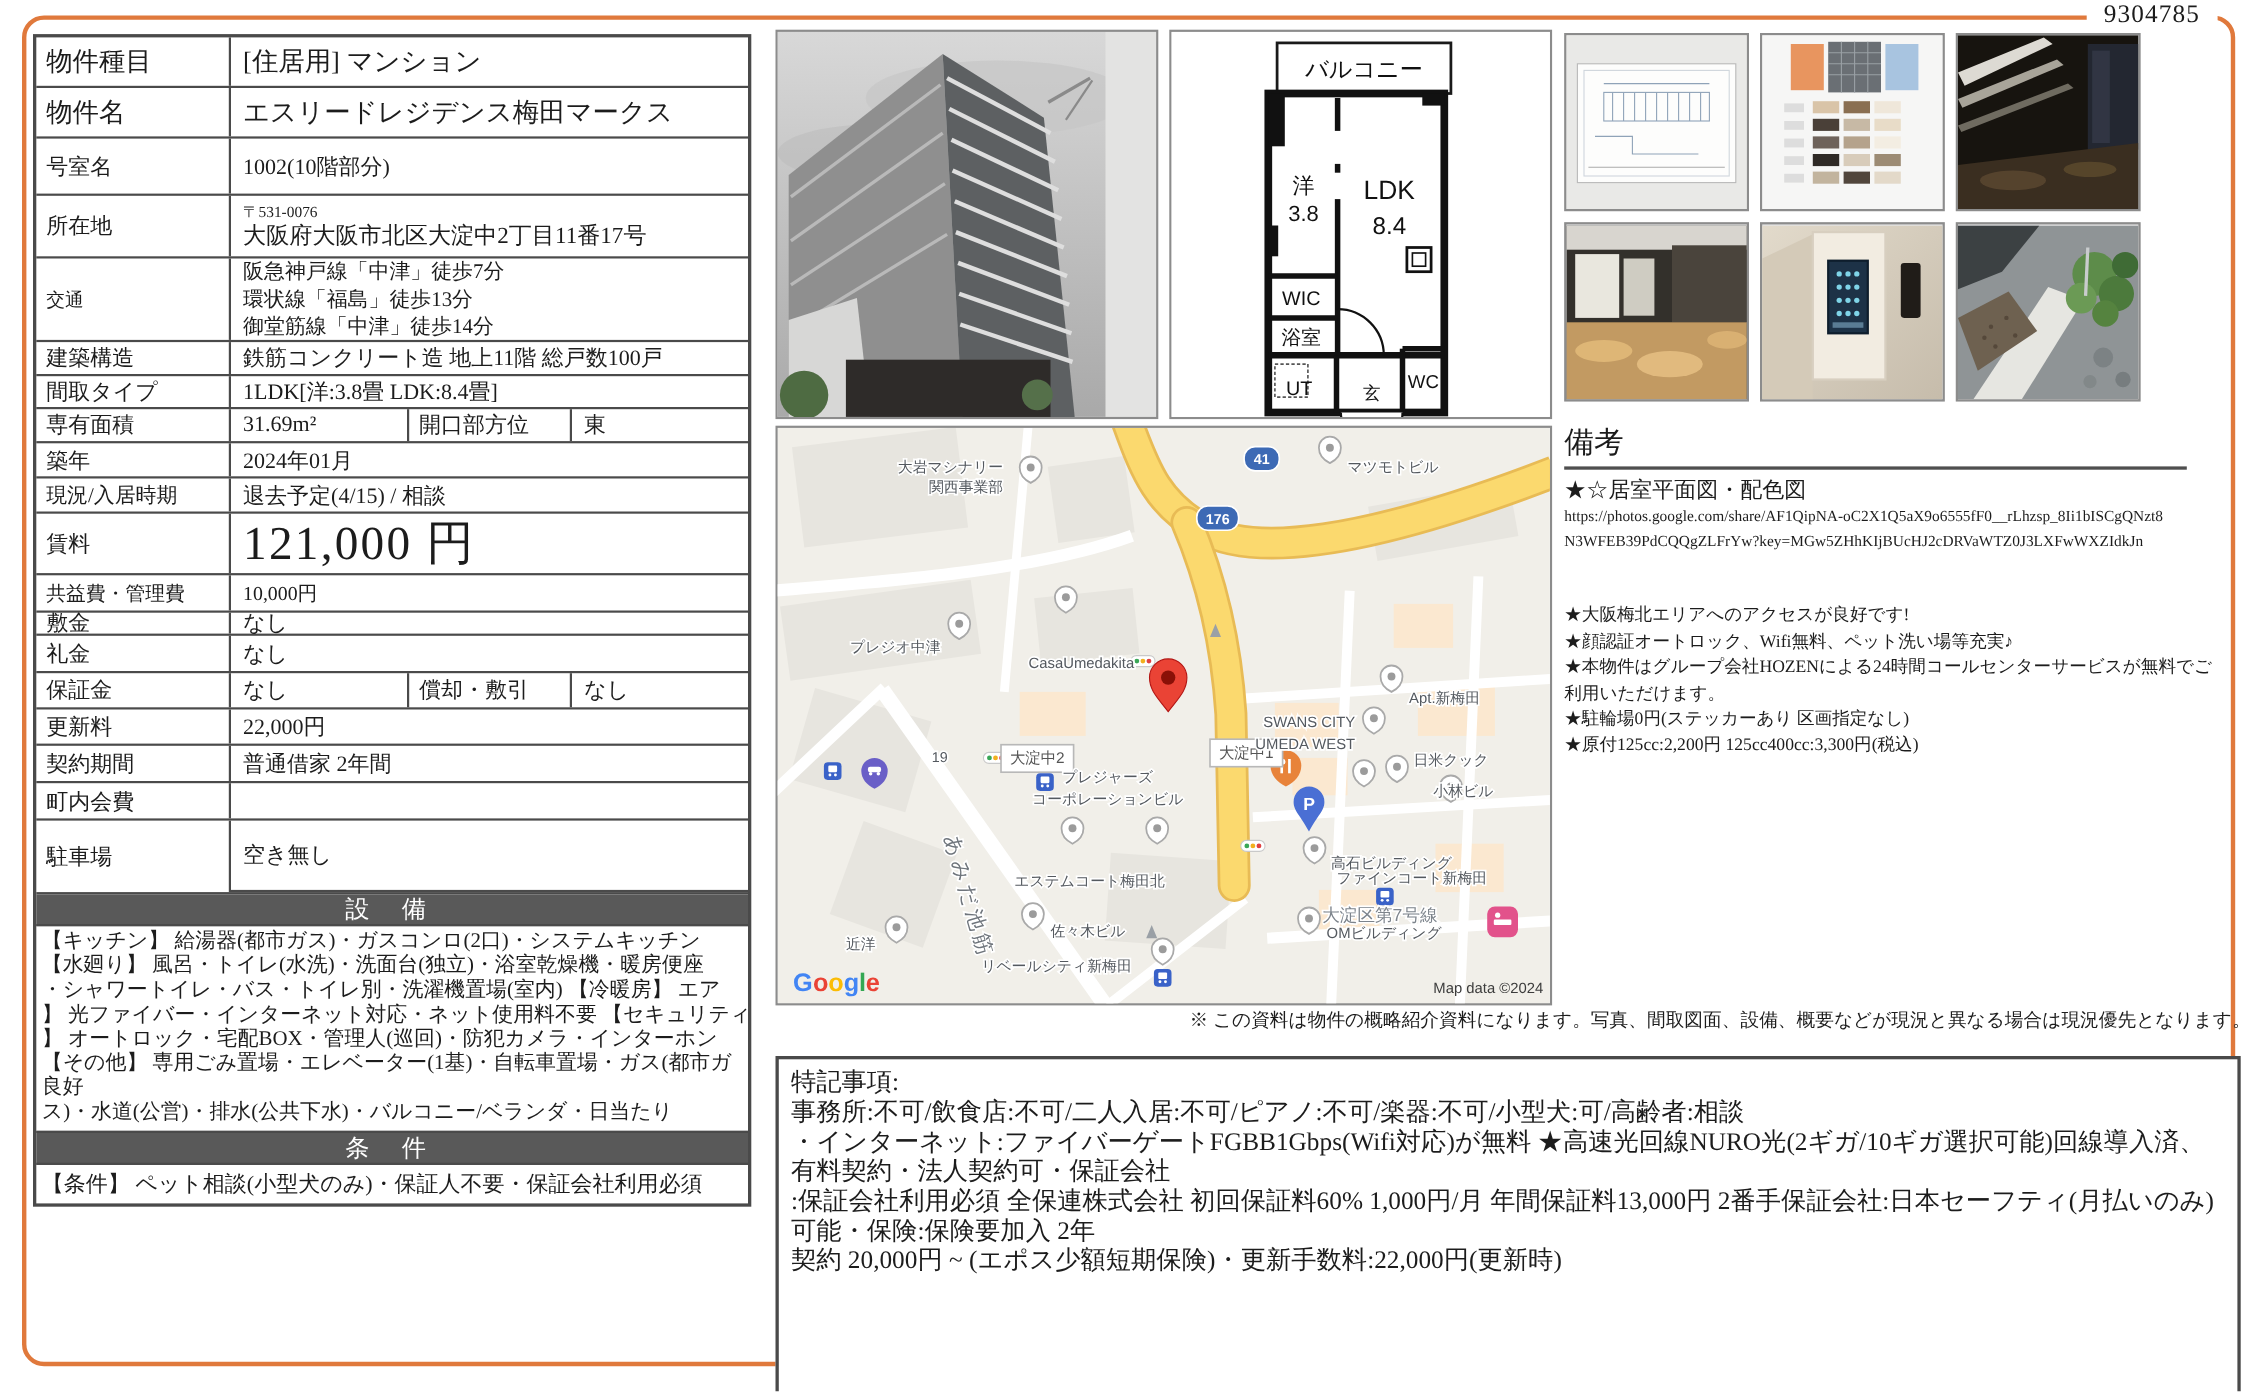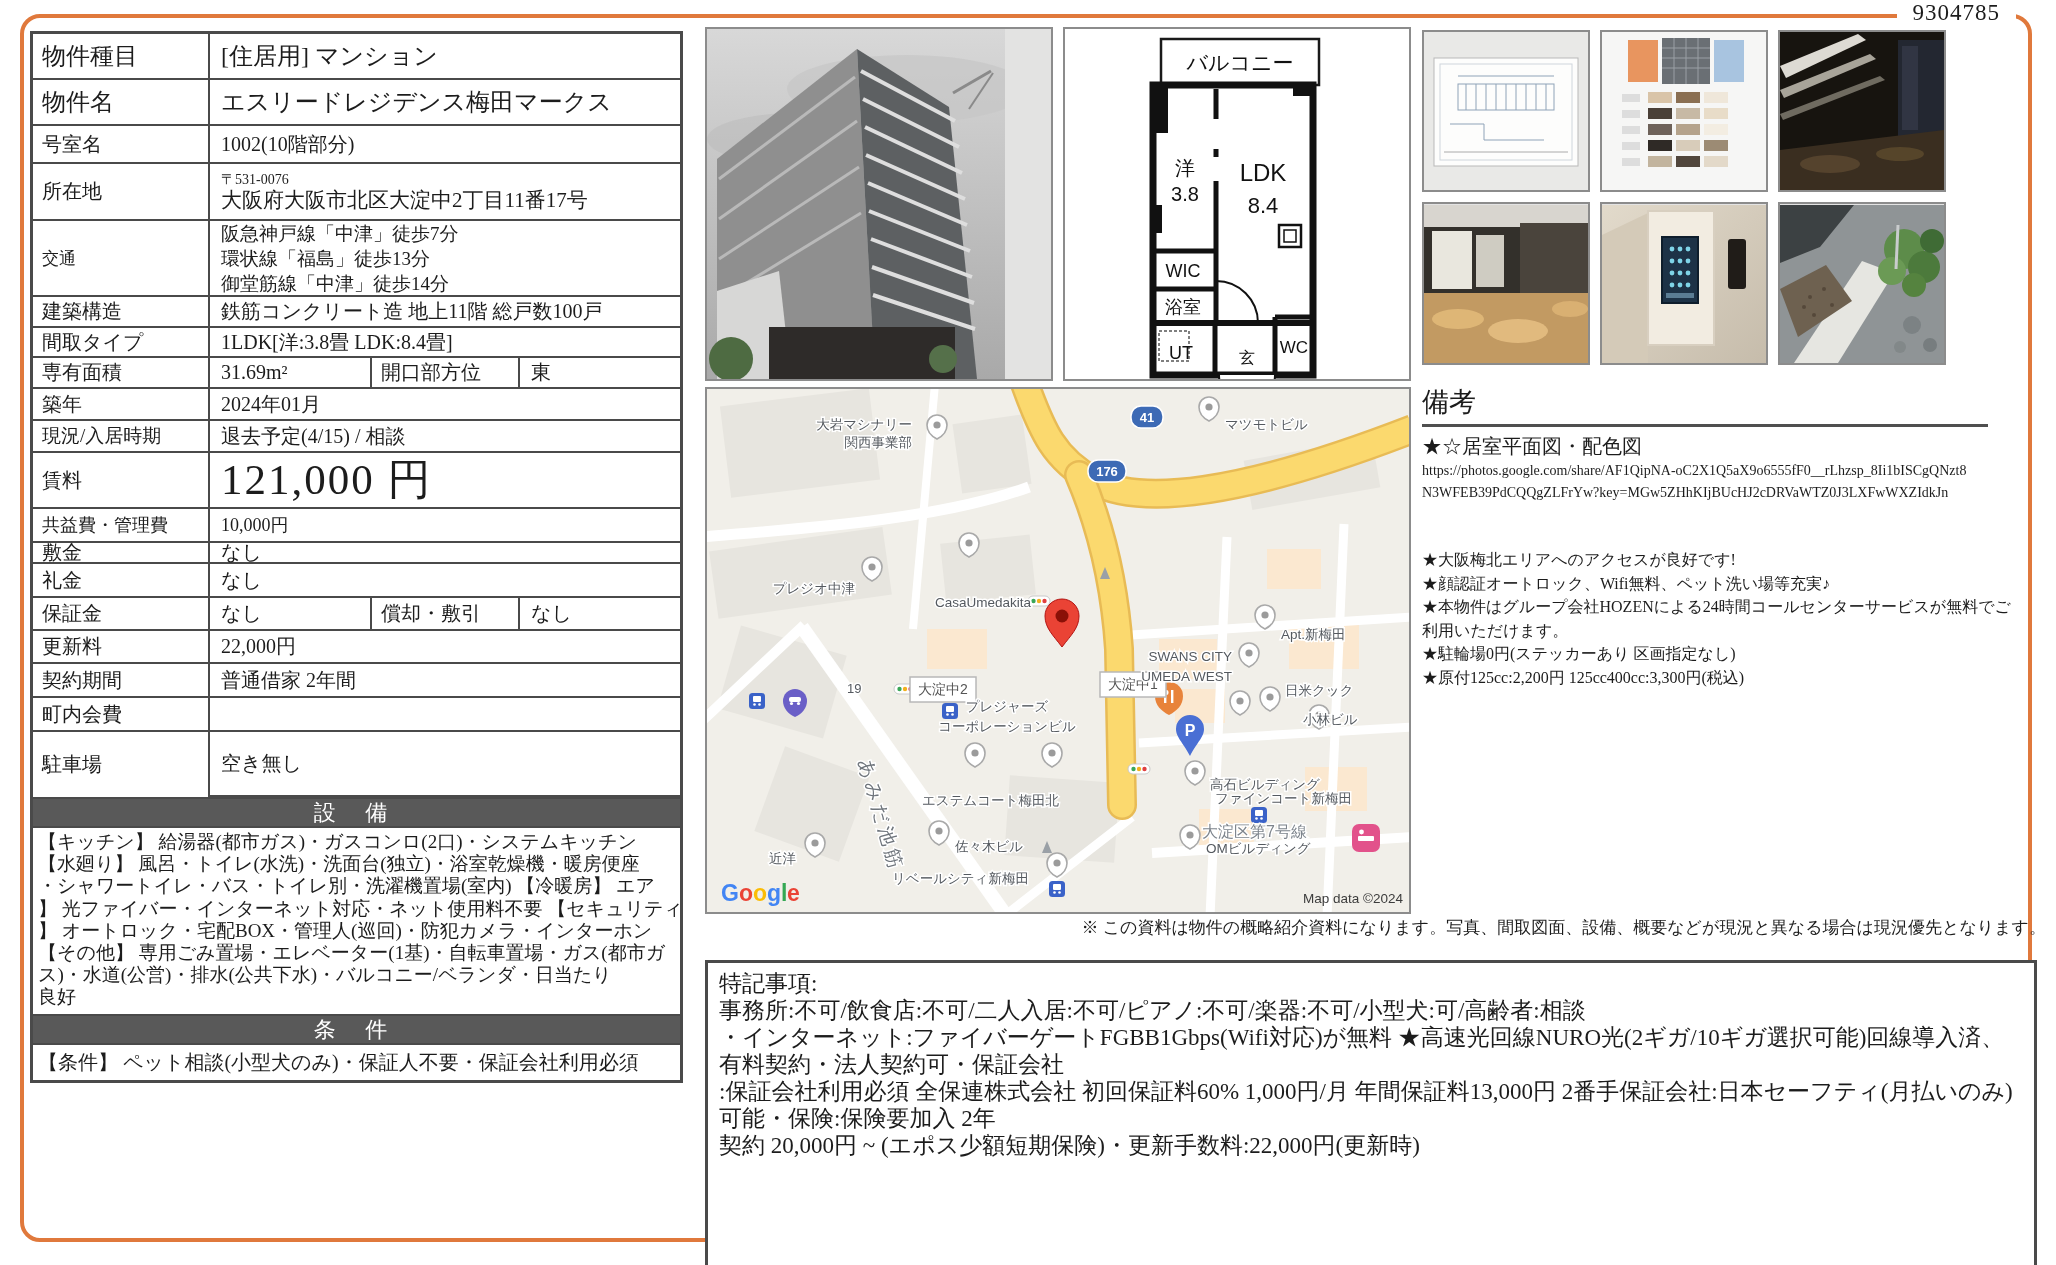--- a/index.html
+++ b/index.html
@@ -65,21 +65,21 @@
 
   <div class="ltable">
     <div class="trow" style="height:46px">
       <div class="tlabel big">物件種目</div>
       <div class="tval big">[住居用] マンション</div>
     </div>
     <div class="trow" style="height:46px">
       <div class="tlabel big">物件名</div>
       <div class="tval big">エスリードレジデンス梅田マークス</div>
     </div>
-    <div class="trow" style="height:38px">
+    <div class="trow" style="height:52px">
       <div class="tlabel">号室名</div>
       <div class="tval">1002(10階部分)</div>
     </div>
     <div class="trow" style="height:57px">
       <div class="tlabel">所在地</div>
       <div class="tval" style="flex-direction:column;align-items:flex-start;justify-content:center">
         <div class="addr-post">〒531-0076</div>
         <div class="addr-main">大阪府大阪市北区大淀中2丁目11番17号</div>
       </div>
     </div>
@@ -154,22 +154,22 @@
       </div>
     </div>
     <div class="secbar">設 備</div>
     <div class="eqtext">
       <div>【キッチン】 給湯器(都市ガス)・ガスコンロ(2口)・システムキッチン</div>
       <div>【水廻り】 風呂・トイレ(水洗)・洗面台(独立)・浴室乾燥機・暖房便座</div>
       <div>・シャワートイレ・バス・トイレ別・洗濯機置場(室内) 【冷暖房】 エア</div>
       <div>】 光ファイバー・インターネット対応・ネット使用料不要 【セキュリティ</div>
       <div>】 オートロック・宅配BOX・管理人(巡回)・防犯カメラ・インターホン</div>
       <div>【その他】 専用ごみ置場・エレベーター(1基)・自転車置場・ガス(都市ガ</div>
+      <div>良好</div>
       <div>ス)・水道(公営)・排水(公共下水)・バルコニー/ベランダ・日当たり</div>
-      <div>良好</div>
     </div>
     <div class="secbar secbar2">条 件</div>
     <div class="condtext">【条件】 ペット相談(小型犬のみ)・保証人不要・保証会社利用必須</div>
   </div>
 
   <div class="box" style="left:705px;top:27px;width:348px;height:354px">
     <svg width="344" height="350" viewBox="0 0 344 350">
       <defs>
         <linearGradient id="skyg" x1="0" y1="0" x2="0" y2="1">
           <stop offset="0" stop-color="#d8d8d8"></stop>

